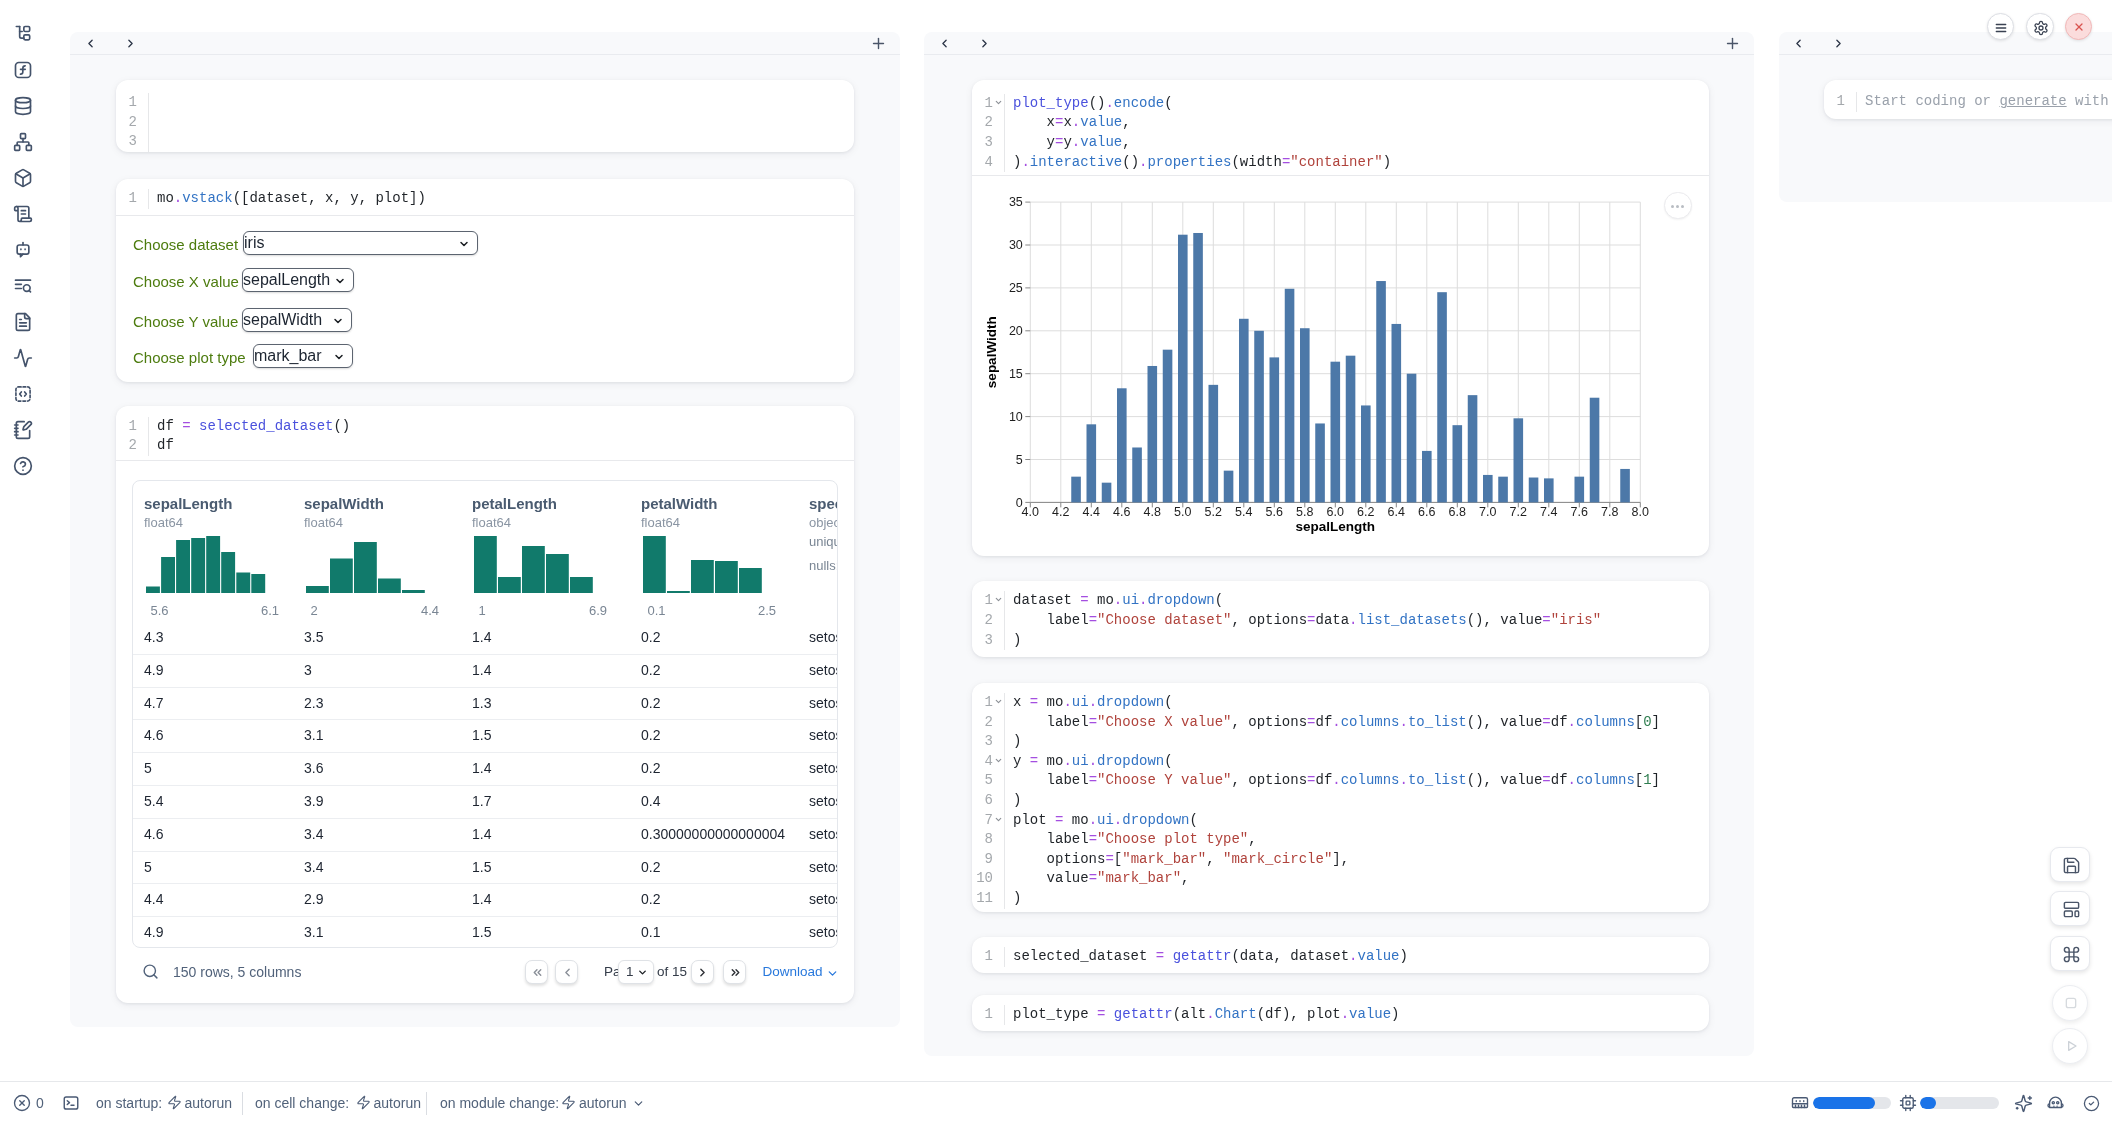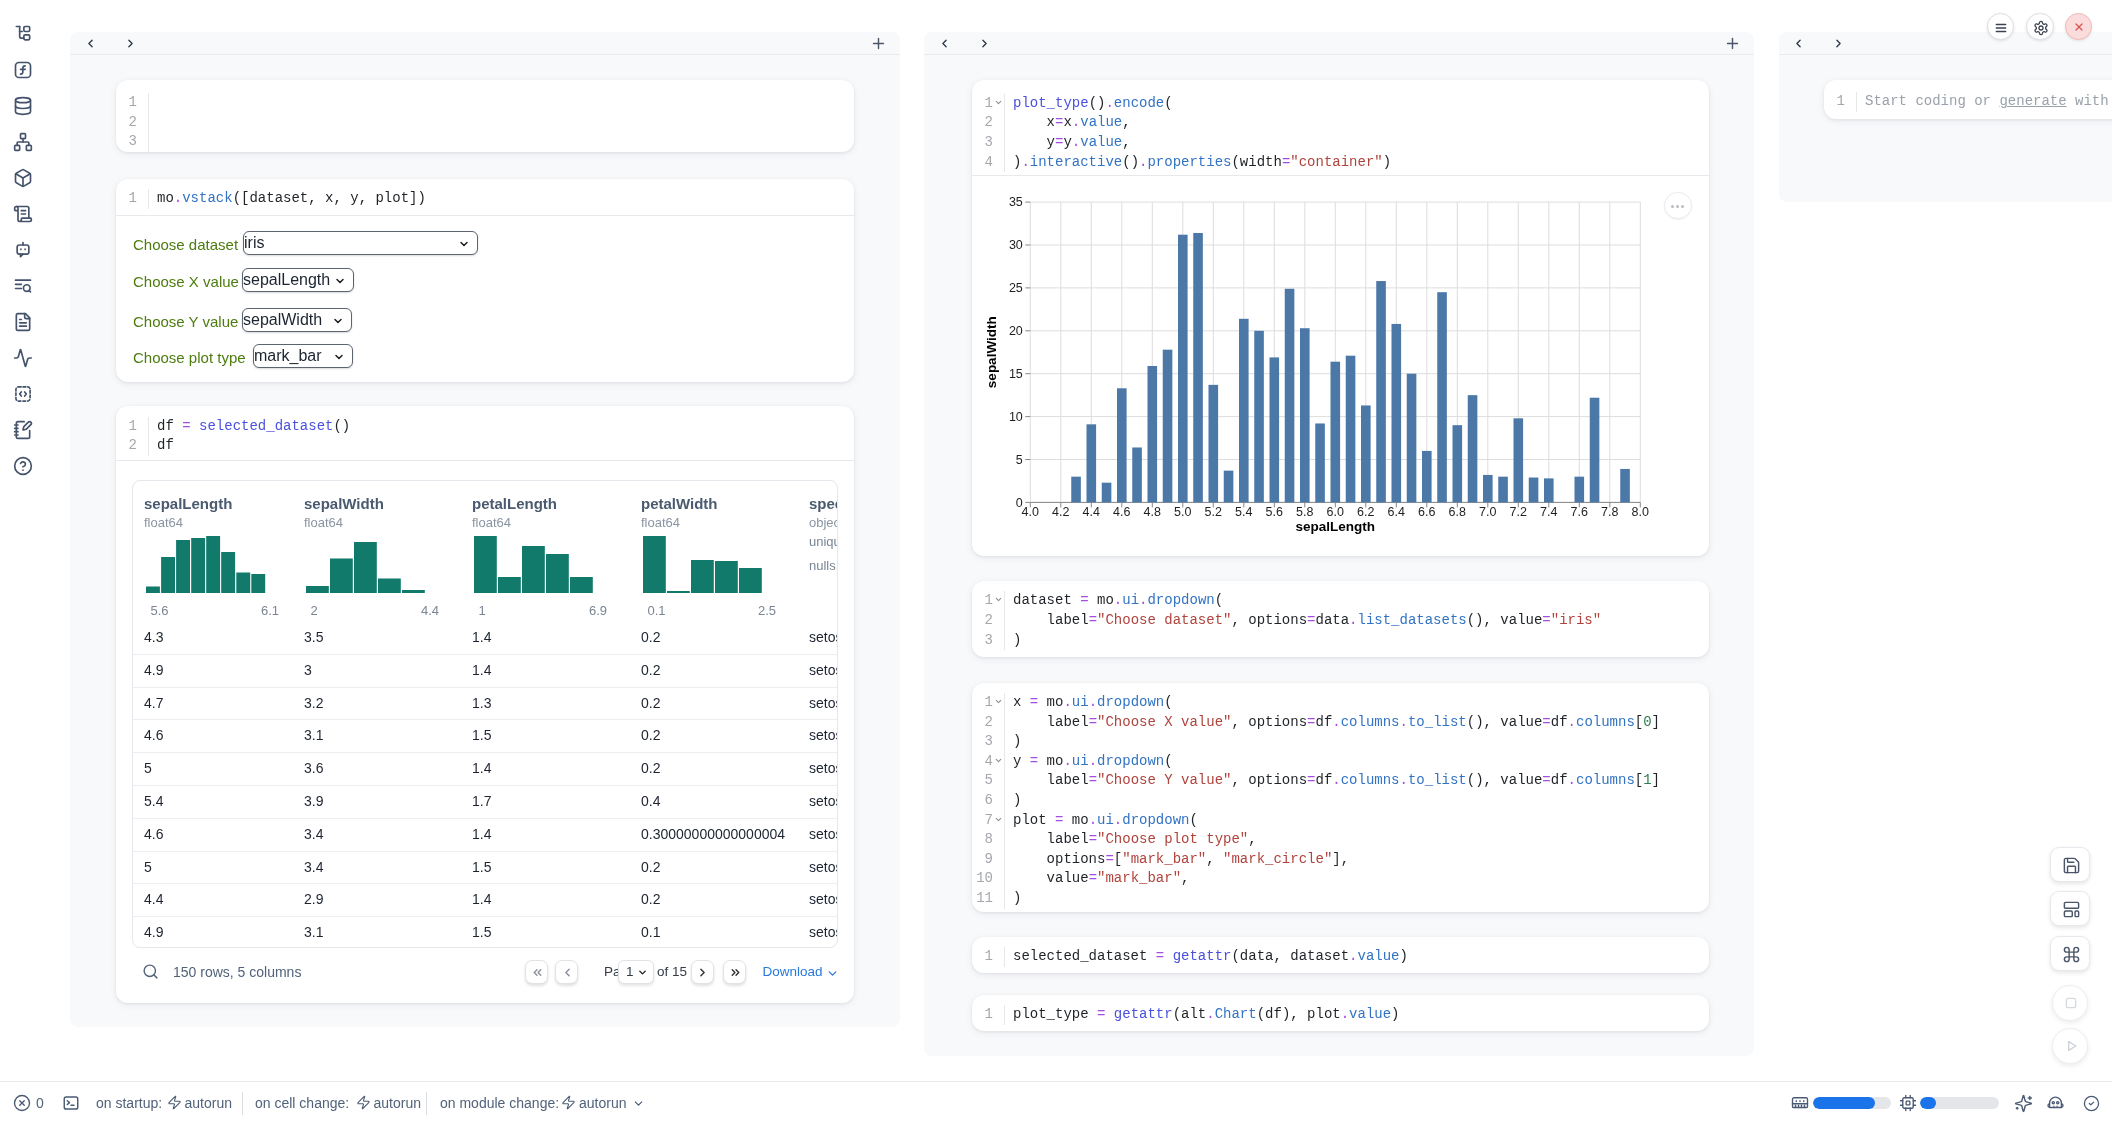--- a/index.html
+++ b/index.html
@@ -238,21 +238,21 @@
       <div class="rowtxt" style="left:508.3px;top:140.4px">0.2</div>
       <div class="rowtxt" style="left:676.3px;top:140.4px">setosa</div>
       <div class="abs" style="left:0;right:0;top:173.2px;border-top:1px solid #eceef1"></div>
       <div class="rowtxt" style="left:11.3px;top:173.2px">4.9</div>
       <div class="rowtxt" style="left:171.3px;top:173.2px">3</div>
       <div class="rowtxt" style="left:339.3px;top:173.2px">1.4</div>
       <div class="rowtxt" style="left:508.3px;top:173.2px">0.2</div>
       <div class="rowtxt" style="left:676.3px;top:173.2px">setosa</div>
       <div class="abs" style="left:0;right:0;top:206.0px;border-top:1px solid #eceef1"></div>
       <div class="rowtxt" style="left:11.3px;top:206.0px">4.7</div>
-      <div class="rowtxt" style="left:171.3px;top:206.0px">3.2</div>
+      <div class="rowtxt" style="left:171.3px;top:206.0px">2.3</div>
       <div class="rowtxt" style="left:339.3px;top:206.0px">1.3</div>
       <div class="rowtxt" style="left:508.3px;top:206.0px">0.2</div>
       <div class="rowtxt" style="left:676.3px;top:206.0px">setosa</div>
       <div class="abs" style="left:0;right:0;top:238.8px;border-top:1px solid #eceef1"></div>
       <div class="rowtxt" style="left:11.3px;top:238.8px">4.6</div>
       <div class="rowtxt" style="left:171.3px;top:238.8px">3.1</div>
       <div class="rowtxt" style="left:339.3px;top:238.8px">1.5</div>
       <div class="rowtxt" style="left:508.3px;top:238.8px">0.2</div>
       <div class="rowtxt" style="left:676.3px;top:238.8px">setosa</div>
       <div class="abs" style="left:0;right:0;top:271.6px;border-top:1px solid #eceef1"></div>

